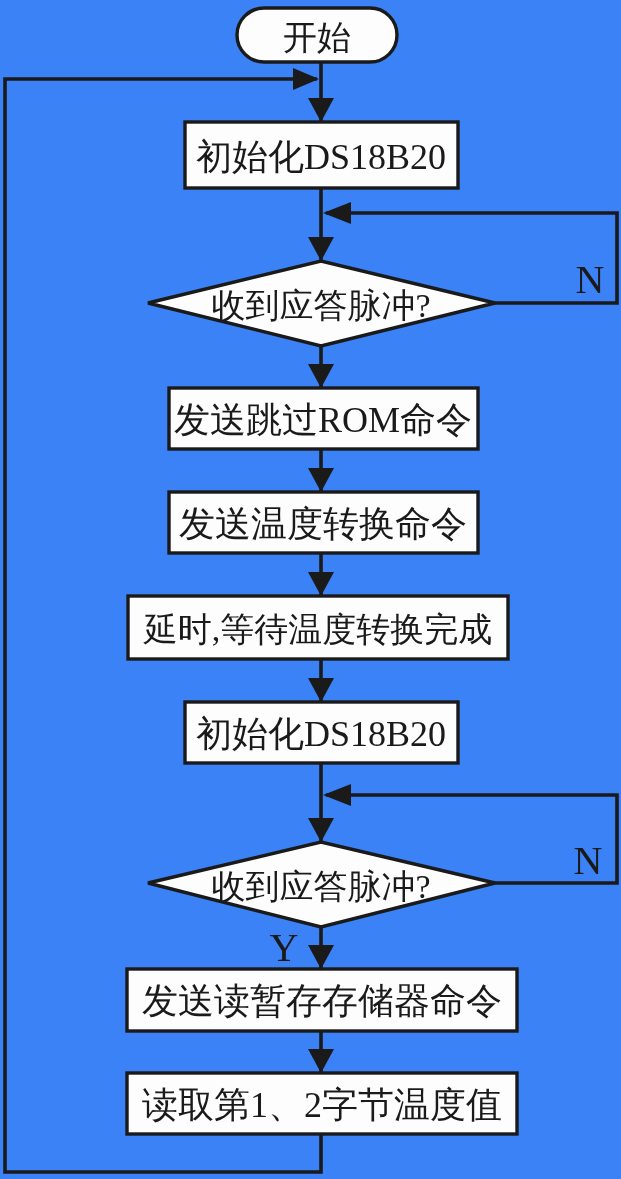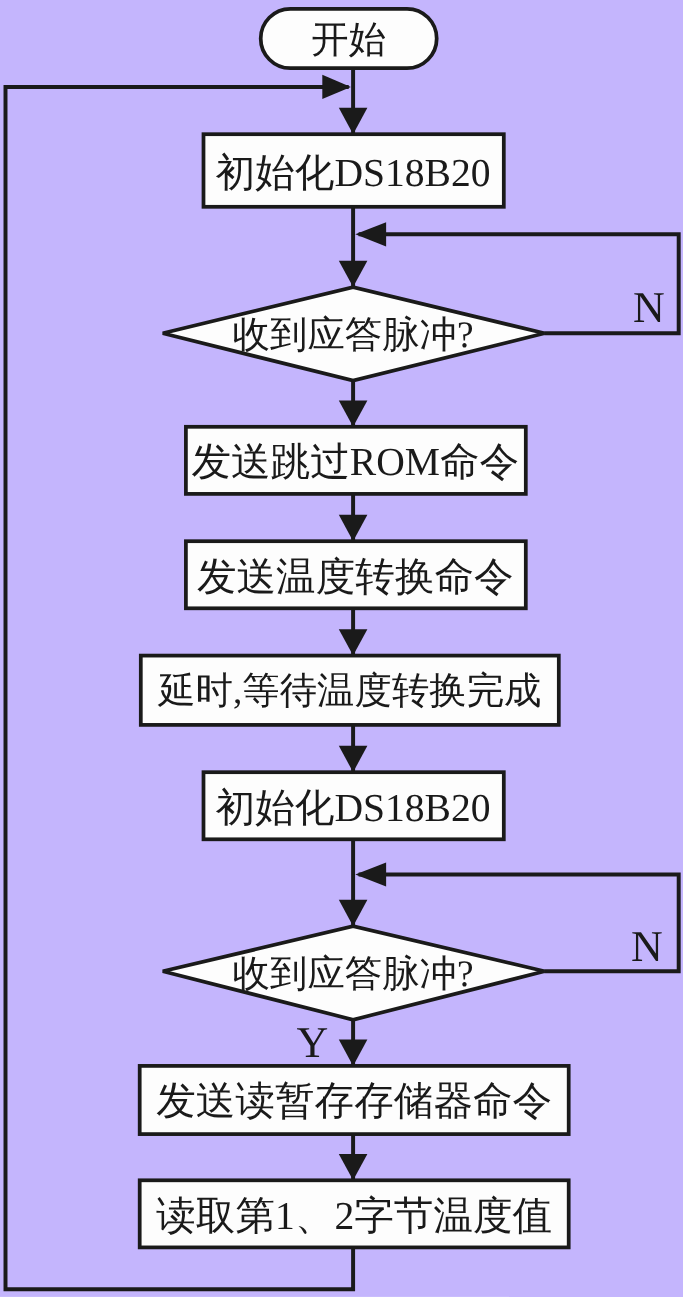--- a/index.html
+++ b/index.html
@@ -1,21 +1,21 @@
 <!DOCTYPE html>
 <html><head>
 <meta charset="utf-8">
 <style>
   html, body { margin: 0; padding: 0; }
   body { background: #ffffff; }
   .stage {
     position: relative;
     width: 621px;
     height: 1179px;
-    background: #c4b5fd;
+    background: #3b82f6;
     overflow: hidden;
     font-family: "Liberation Serif", "DejaVu Serif", serif;
   }
   svg { display: block; }
   .edge {
     fill: none;
     stroke: #1a1a1a;
     stroke-width: 3.6;
   }
   .shape {

